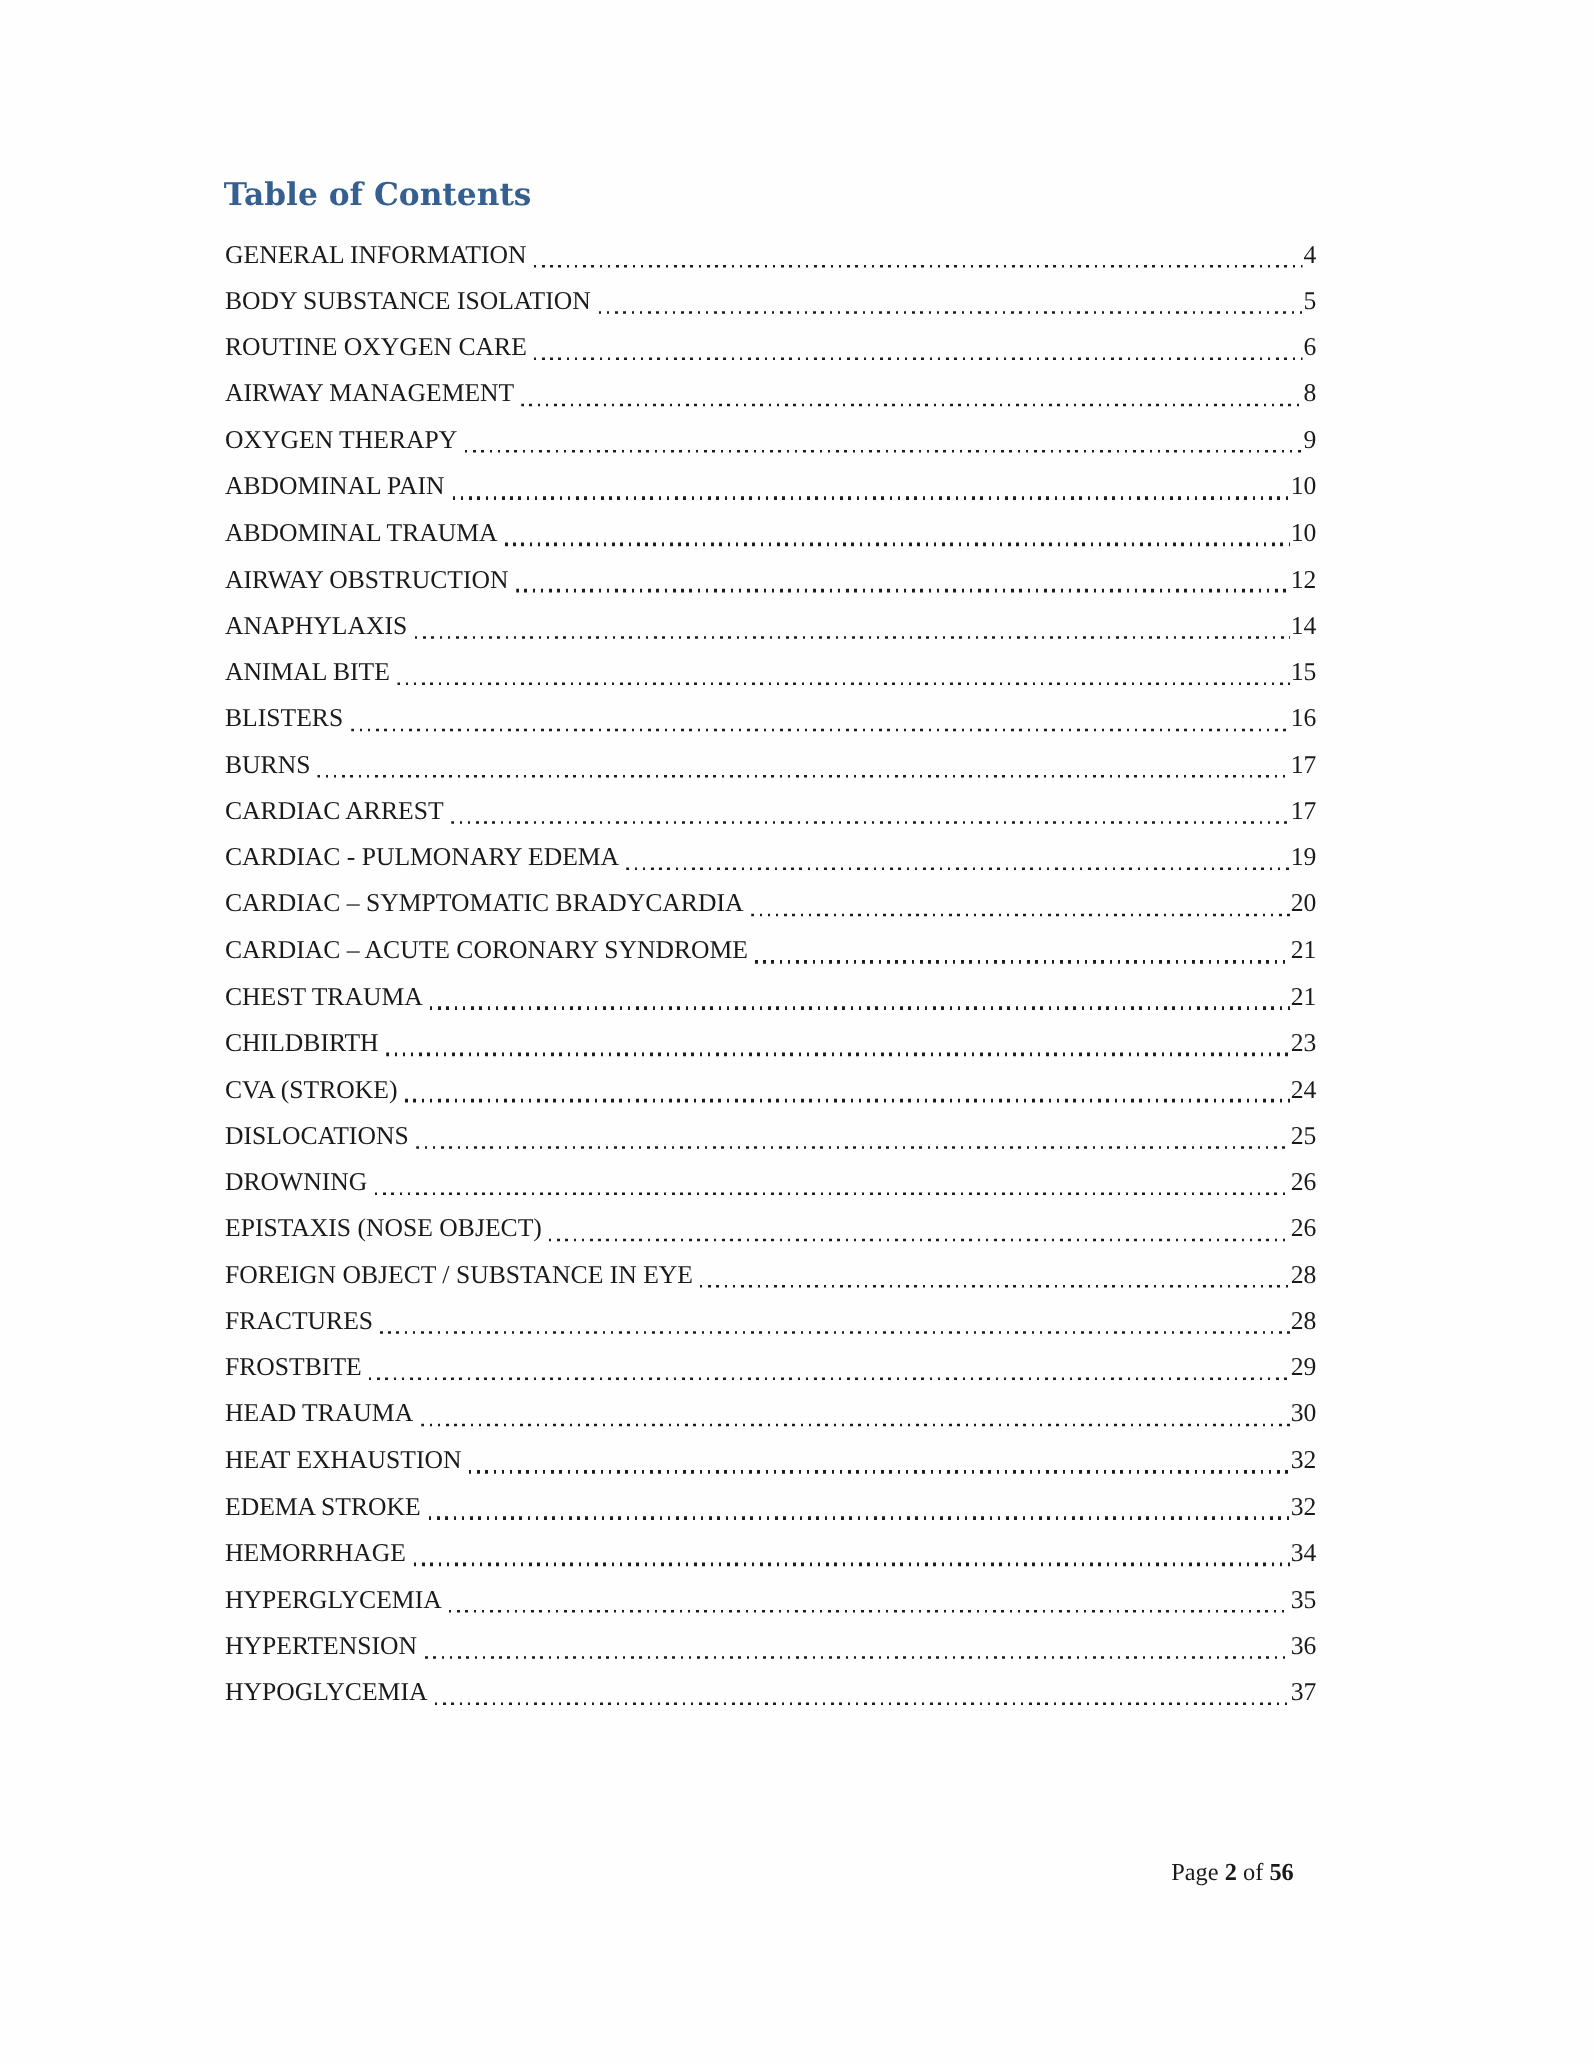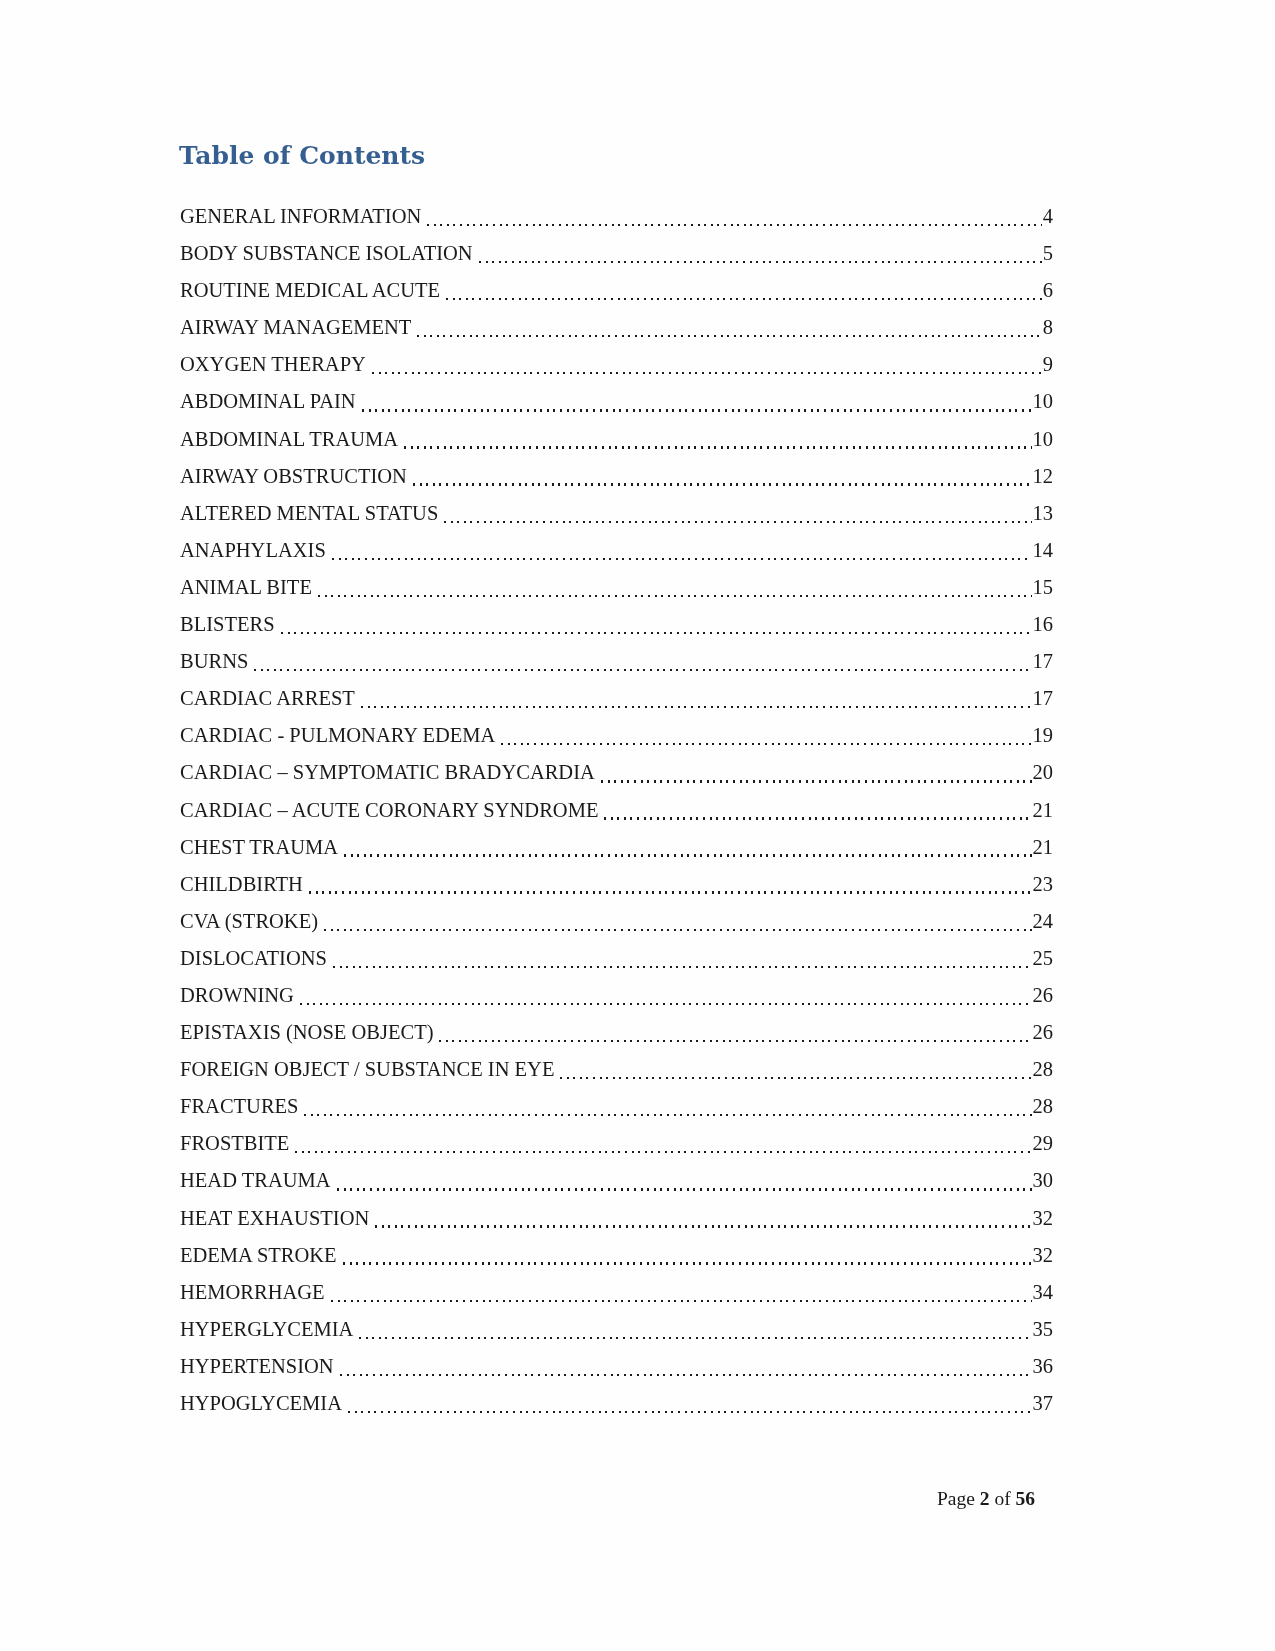--- a/index.html
+++ b/index.html
@@ -21,21 +21,21 @@
     position: absolute;
     top: 141px;
     left: 179px;
     font-family: "DejaVu Serif", "Liberation Serif", serif;
     font-size: 25px;
     font-weight: bold;
     letter-spacing: 0px;
   }
   .toc-list {
     position: absolute;
-    top: 198px;
+    top: 186px;
     left: 180px;
     width: 873px;
   }
   .toc-row {
     display: flex;
     height: 37.1px;
     line-height: 37.1px;
     font-size: 20.5px;
     white-space: nowrap;
   }
@@ -74,21 +74,21 @@
         <span class="toc-title">GENERAL INFORMATION</span>
         <span class="leader"></span>
         <span class="toc-page">4</span>
       </div>
       <div class="toc-row">
         <span class="toc-title">BODY SUBSTANCE ISOLATION</span>
         <span class="leader"></span>
         <span class="toc-page">5</span>
       </div>
       <div class="toc-row">
-        <span class="toc-title">ROUTINE MEDICAL ACUTE</span>
+        <span class="toc-title">ROUTINE OXYGEN CARE</span>
         <span class="leader"></span>
         <span class="toc-page">6</span>
       </div>
       <div class="toc-row">
         <span class="toc-title">AIRWAY MANAGEMENT</span>
         <span class="leader"></span>
         <span class="toc-page">8</span>
       </div>
       <div class="toc-row">
         <span class="toc-title">OXYGEN THERAPY</span>
@@ -102,25 +102,20 @@
       </div>
       <div class="toc-row">
         <span class="toc-title">ABDOMINAL TRAUMA</span>
         <span class="leader"></span>
         <span class="toc-page">10</span>
       </div>
       <div class="toc-row">
         <span class="toc-title">AIRWAY OBSTRUCTION</span>
         <span class="leader"></span>
         <span class="toc-page">12</span>
-      </div>
-      <div class="toc-row">
-        <span class="toc-title">ALTERED MENTAL STATUS</span>
-        <span class="leader"></span>
-        <span class="toc-page">13</span>
       </div>
       <div class="toc-row">
         <span class="toc-title">ANAPHYLAXIS</span>
         <span class="leader"></span>
         <span class="toc-page">14</span>
       </div>
       <div class="toc-row">
         <span class="toc-title">ANIMAL BITE</span>
         <span class="leader"></span>
         <span class="toc-page">15</span>

